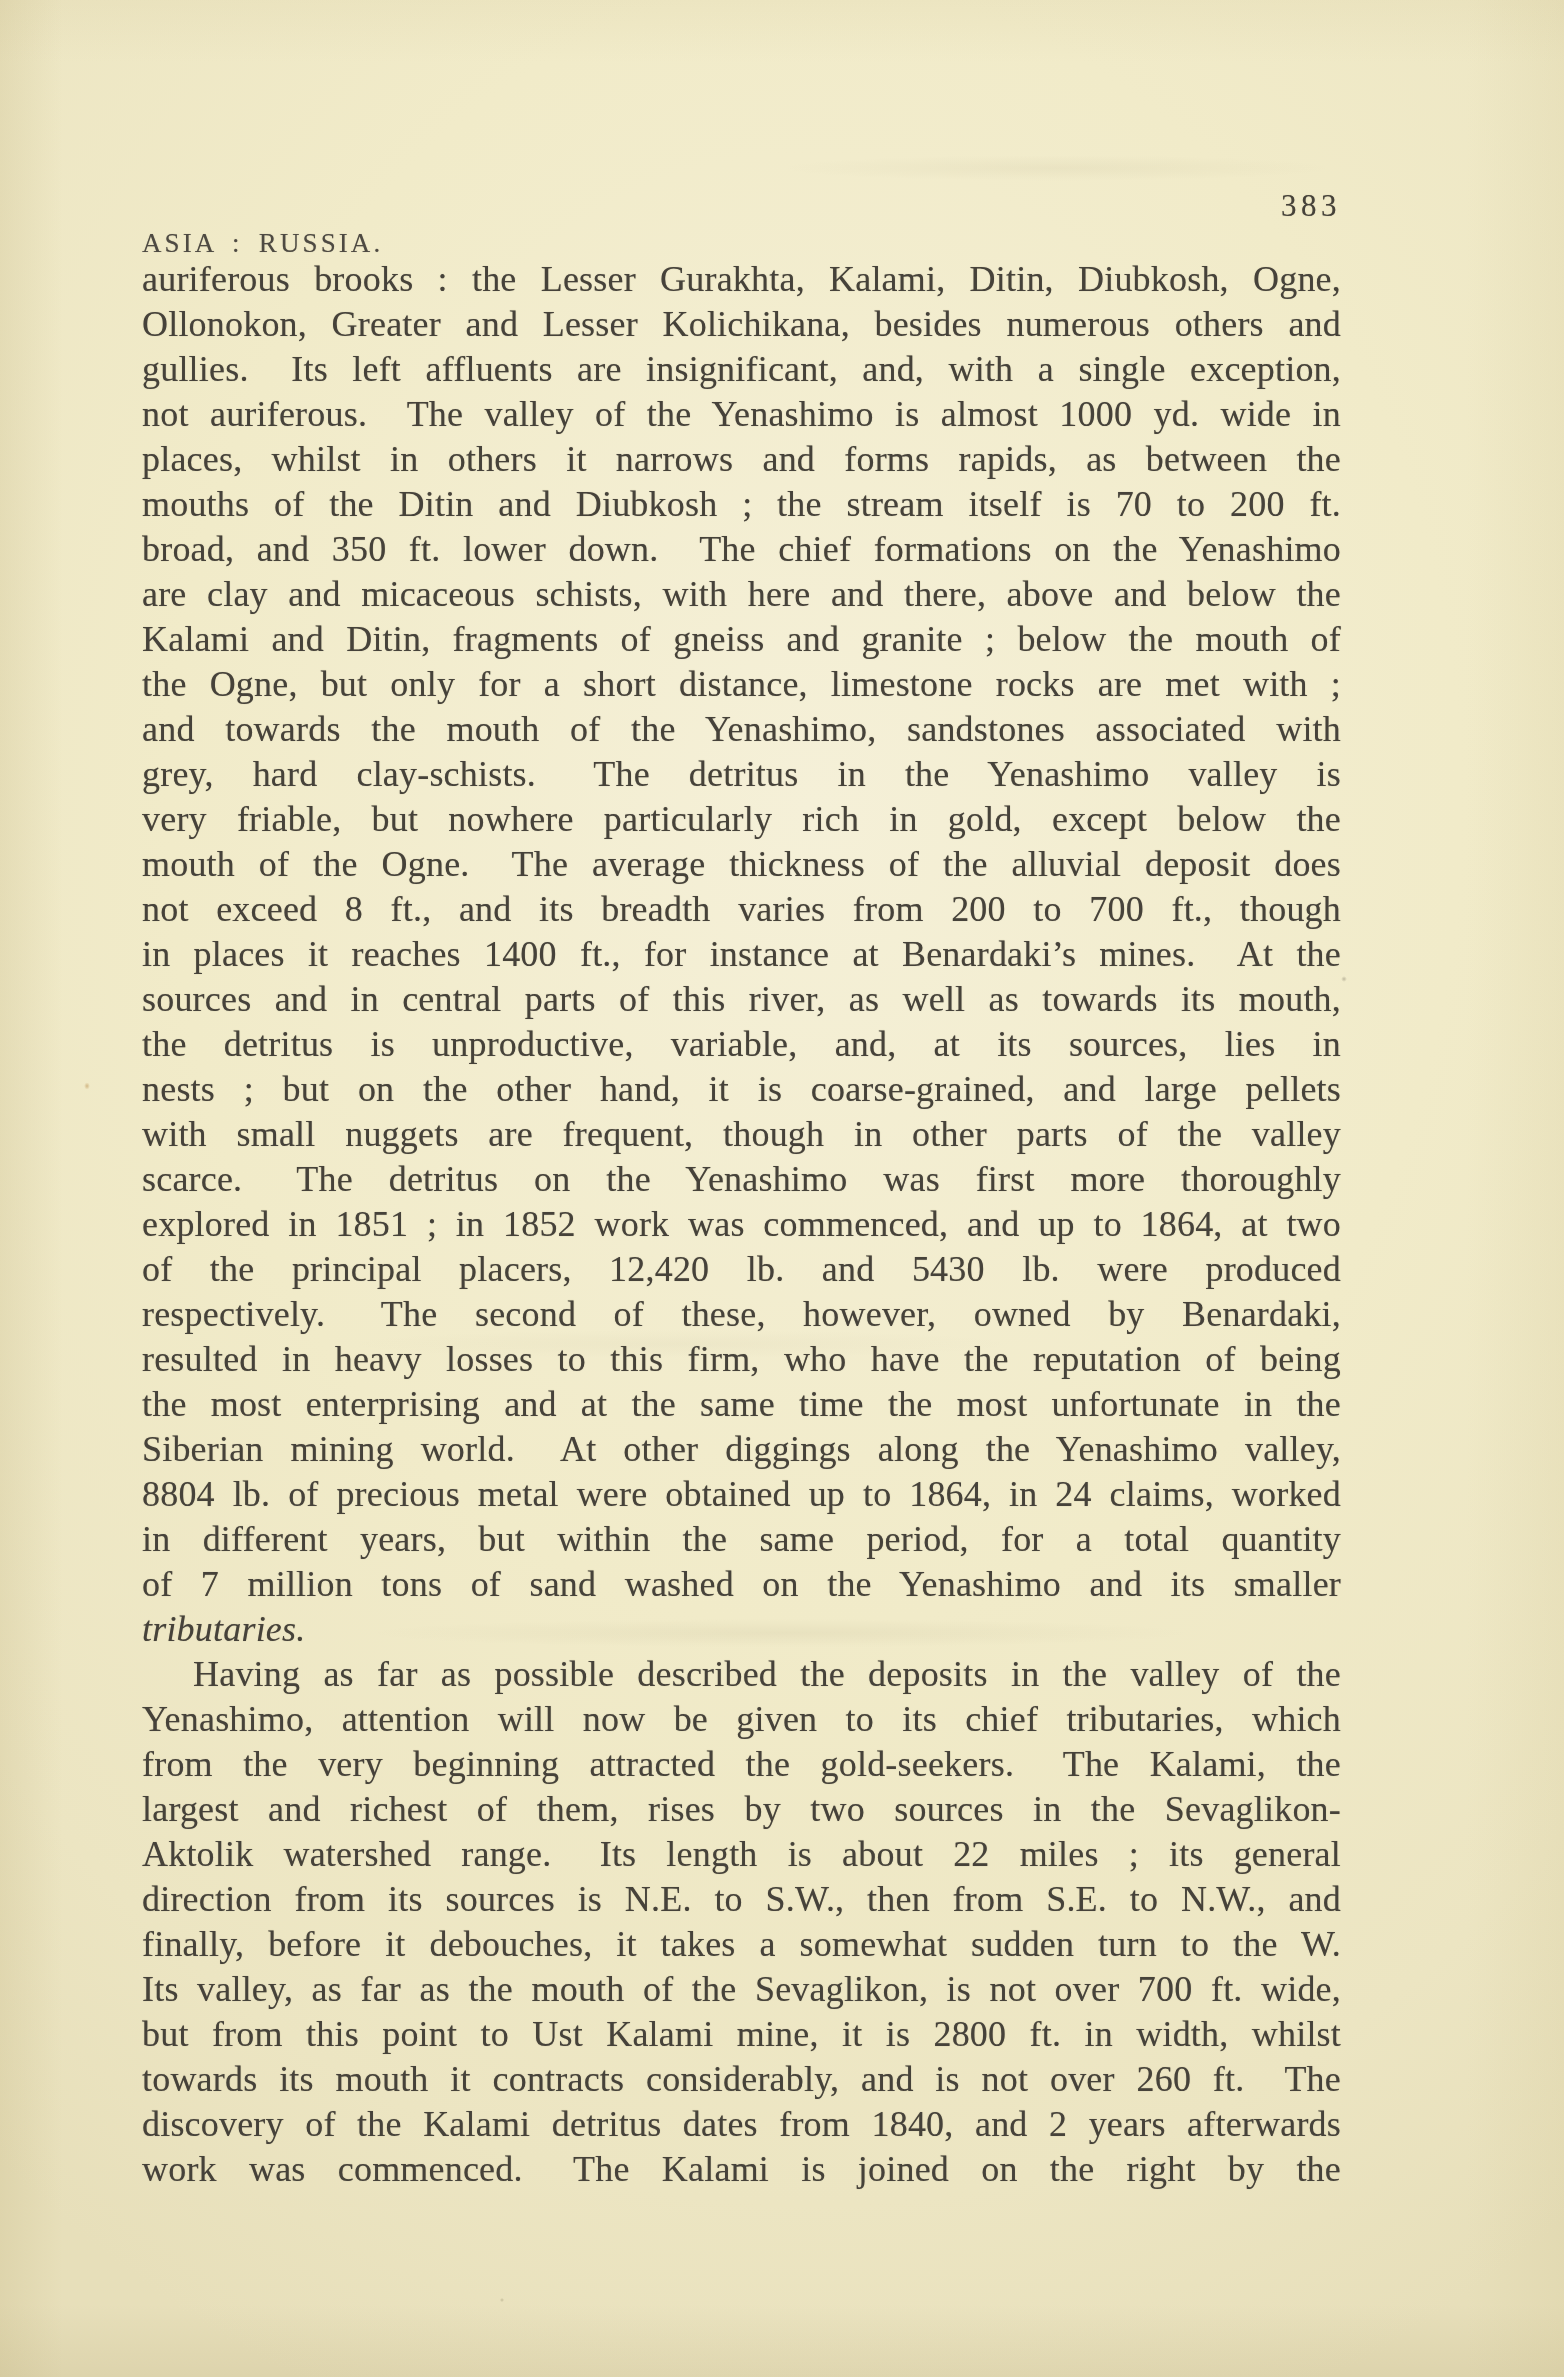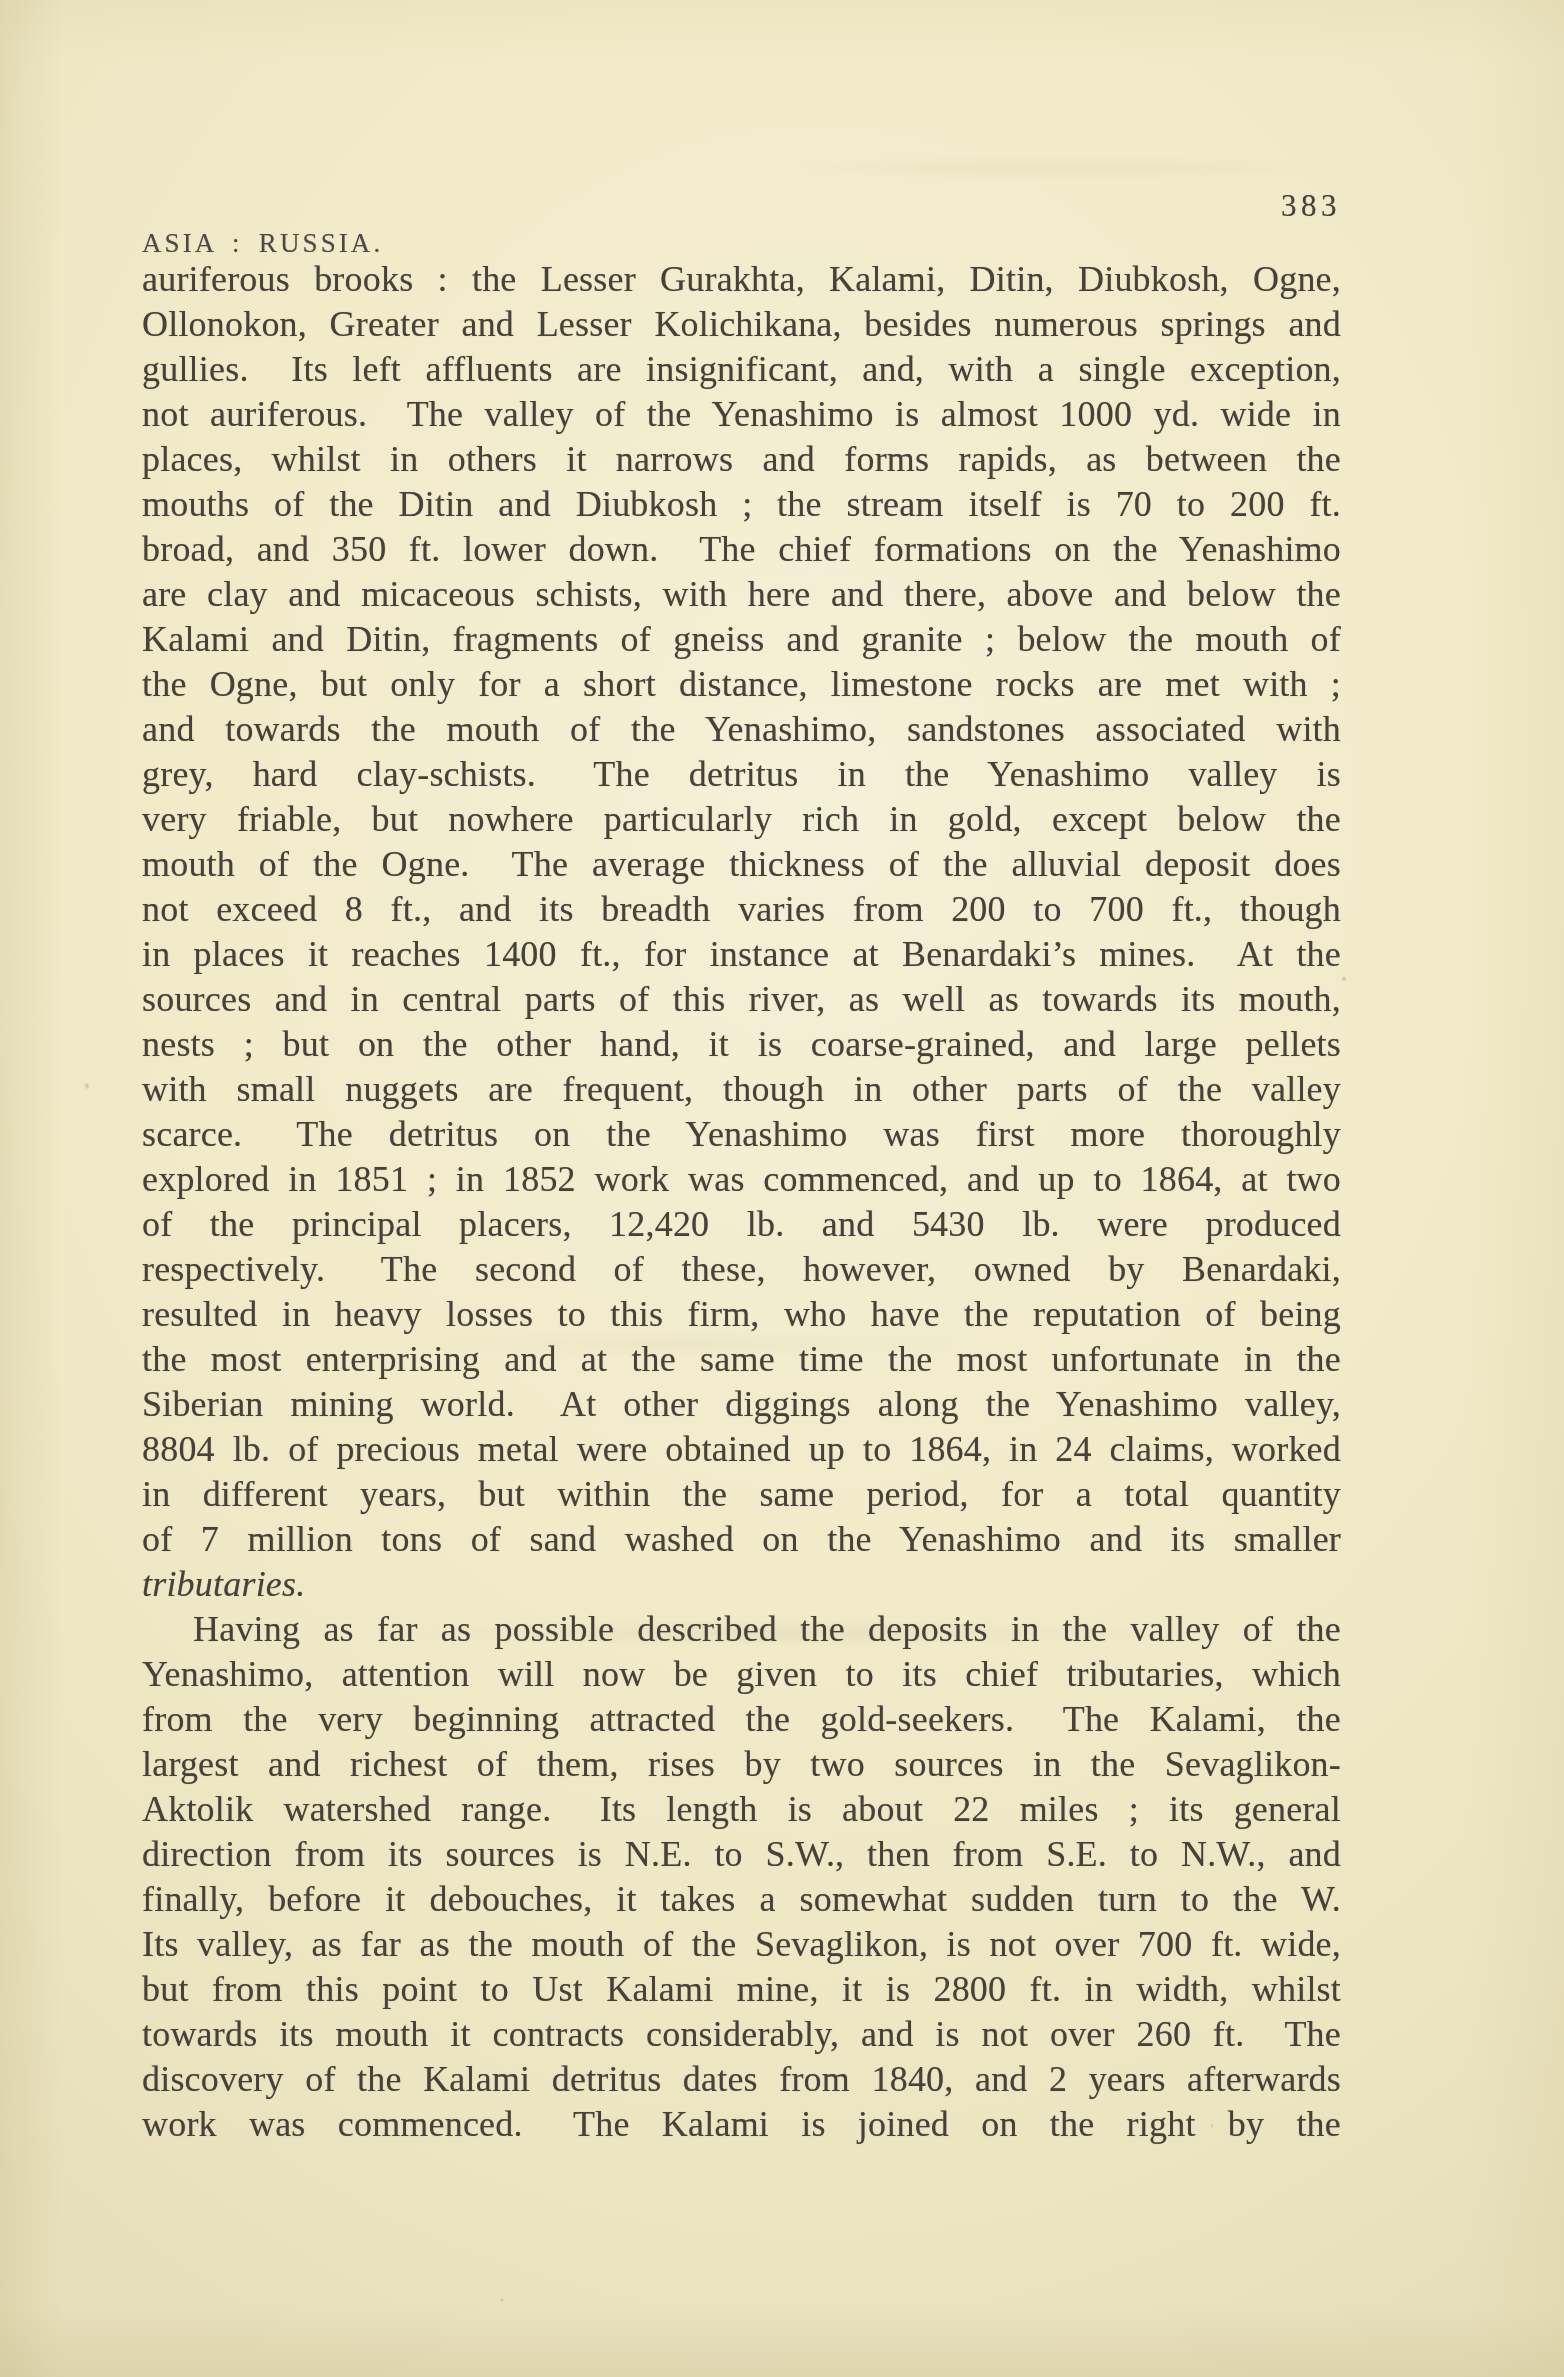--- a/index.html
+++ b/index.html
@@ -90,36 +90,37 @@
 
   <div class="head-row">
     <div class="running-head">ASIA : RUSSIA.</div>
     <div class="page-number">383</div>
   </div>
 
   <div class="page-body">
 
   <div class="para">
         <div class="line">auriferous brooks : the Lesser Gurakhta, Kalami, Ditin, Diubkosh, Ogne,</div>
-        <div class="line">Ollonokon, Greater and Lesser Kolichikana, besides numerous springs and</div>
+        <div class="line">Ollonokon, Greater and Lesser Kolichikana, besides numerous others and</div>
         <div class="line">gullies.  Its left affluents are insignificant, and, with a single exception,</div>
         <div class="line">not auriferous.  The valley of the Yenashimo is almost 1000 yd. wide in</div>
         <div class="line">places, whilst in others it narrows and forms rapids, as between the</div>
         <div class="line">mouths of the Ditin and Diubkosh ; the stream itself is 70 to 200 ft.</div>
         <div class="line">broad, and 350 ft. lower down.  The chief formations on the Yenashimo</div>
         <div class="line">are clay and micaceous schists, with here and there, above and below the</div>
         <div class="line">Kalami and Ditin, fragments of gneiss and granite ; below the mouth of</div>
         <div class="line">the Ogne, but only for a short distance, limestone rocks are met with ;</div>
         <div class="line">and towards the mouth of the Yenashimo, sandstones associated with</div>
         <div class="line">grey, hard clay-schists.  The detritus in the Yenashimo valley is</div>
         <div class="line">very friable, but nowhere particularly rich in gold, except below the</div>
         <div class="line">mouth of the Ogne.  The average thickness of the alluvial deposit does</div>
         <div class="line">not exceed 8 ft., and its breadth varies from 200 to 700 ft., though</div>
         <div class="line">in places it reaches 1400 ft., for instance at Benardaki’s mines.  At the</div>
         <div class="line">sources and in central parts of this river, as well as towards its mouth,</div>
+        <div class="line">the detritus is unproductive, variable, and, at its sources, lies in</div>
         <div class="line">nests ; but on the other hand, it is coarse-grained, and large pellets</div>
         <div class="line">with small nuggets are frequent, though in other parts of the valley</div>
         <div class="line">scarce.  The detritus on the Yenashimo was first more thoroughly</div>
         <div class="line">explored in 1851 ; in 1852 work was commenced, and up to 1864, at two</div>
         <div class="line">of the principal placers, 12,420 lb. and 5430 lb. were produced</div>
         <div class="line">respectively.  The second of these, however, owned by Benardaki,</div>
         <div class="line">resulted in heavy losses to this firm, who have the reputation of being</div>
         <div class="line">the most enterprising and at the same time the most unfortunate in the</div>
         <div class="line">Siberian mining world.  At other diggings along the Yenashimo valley,</div>
         <div class="line">8804 lb. of precious metal were obtained up to 1864, in 24 claims, worked</div>

